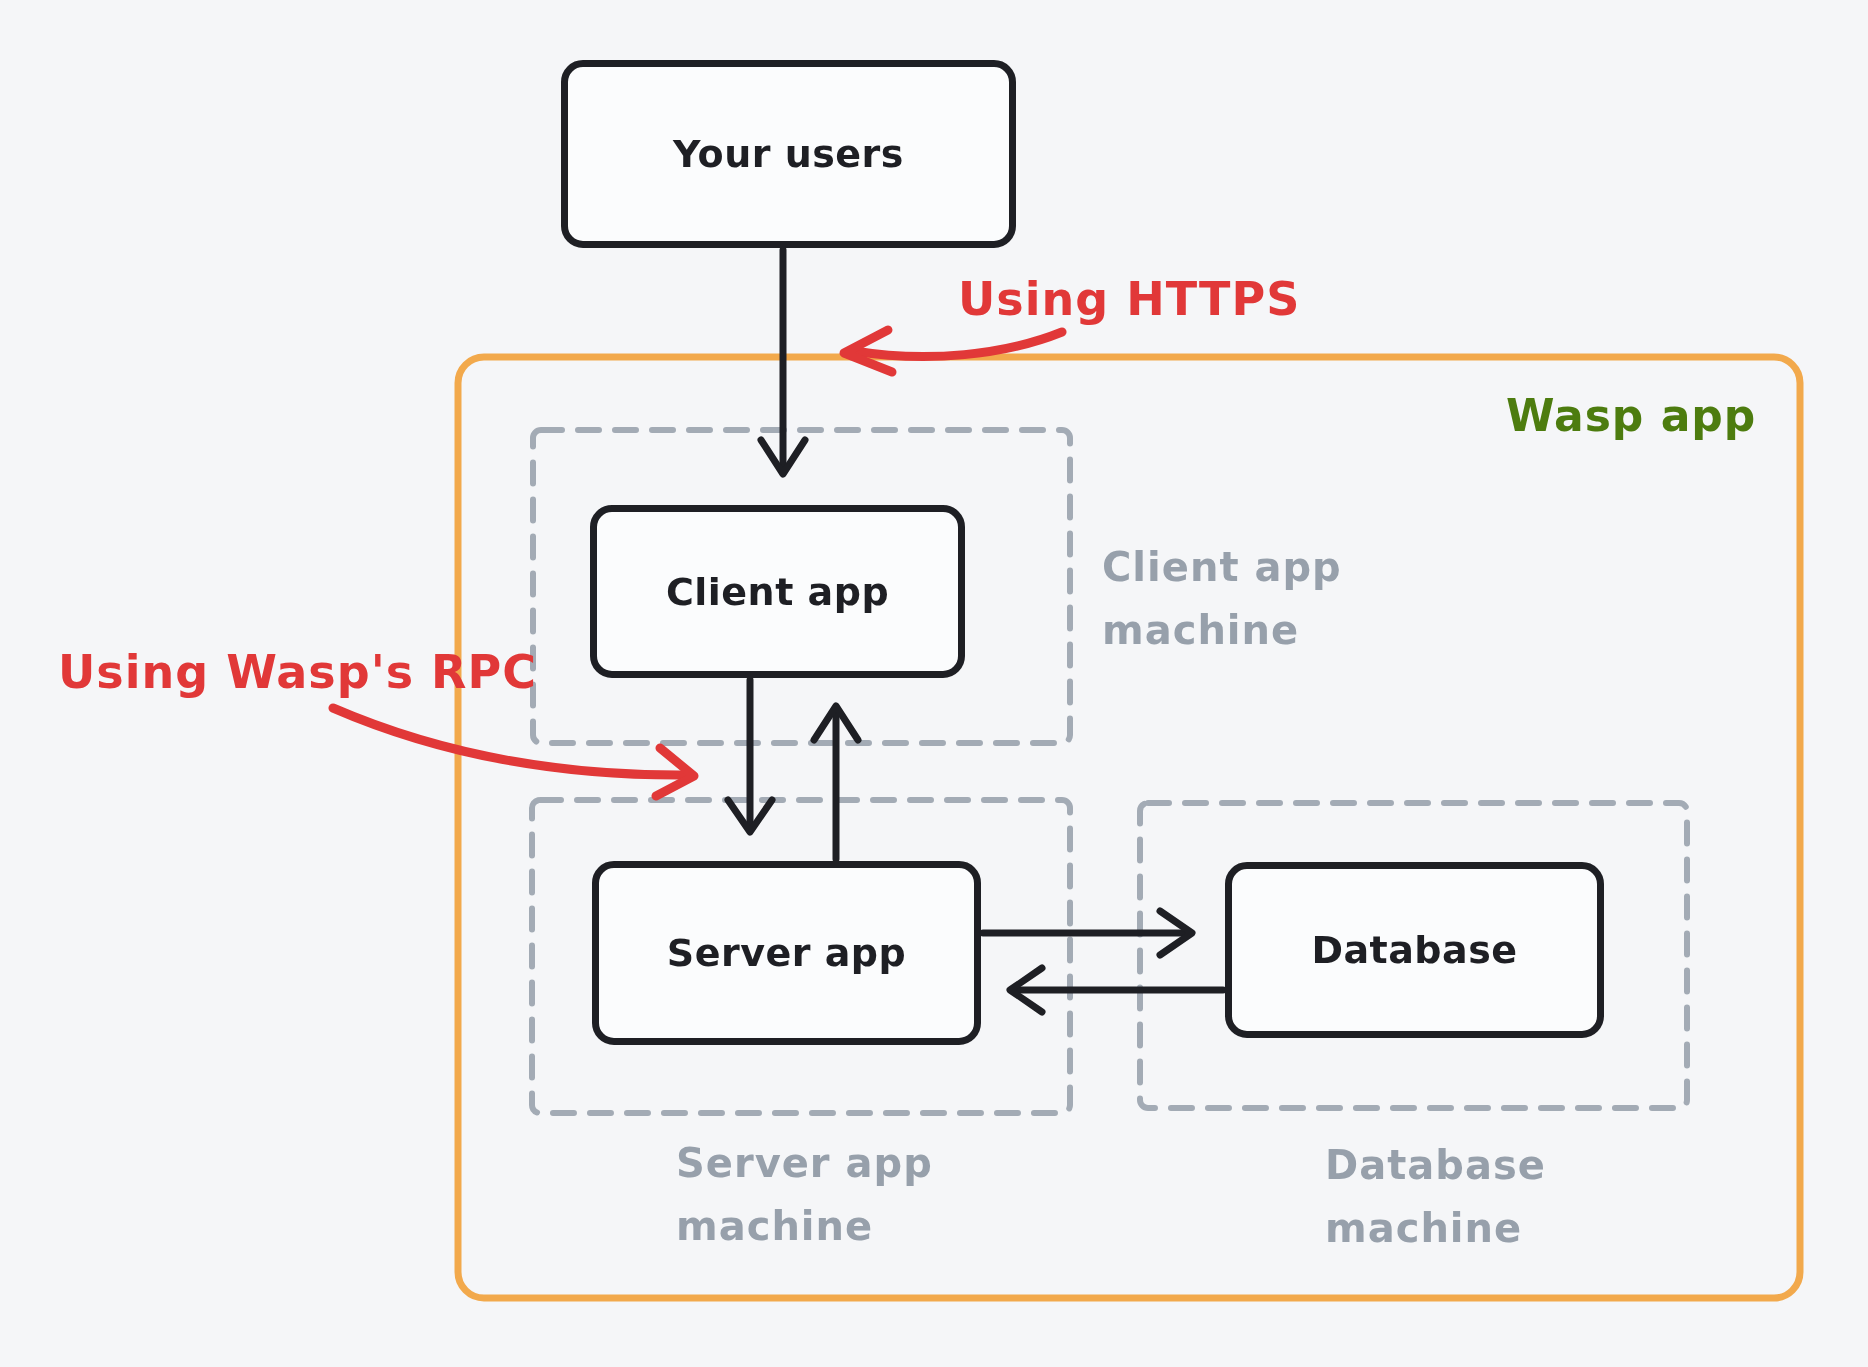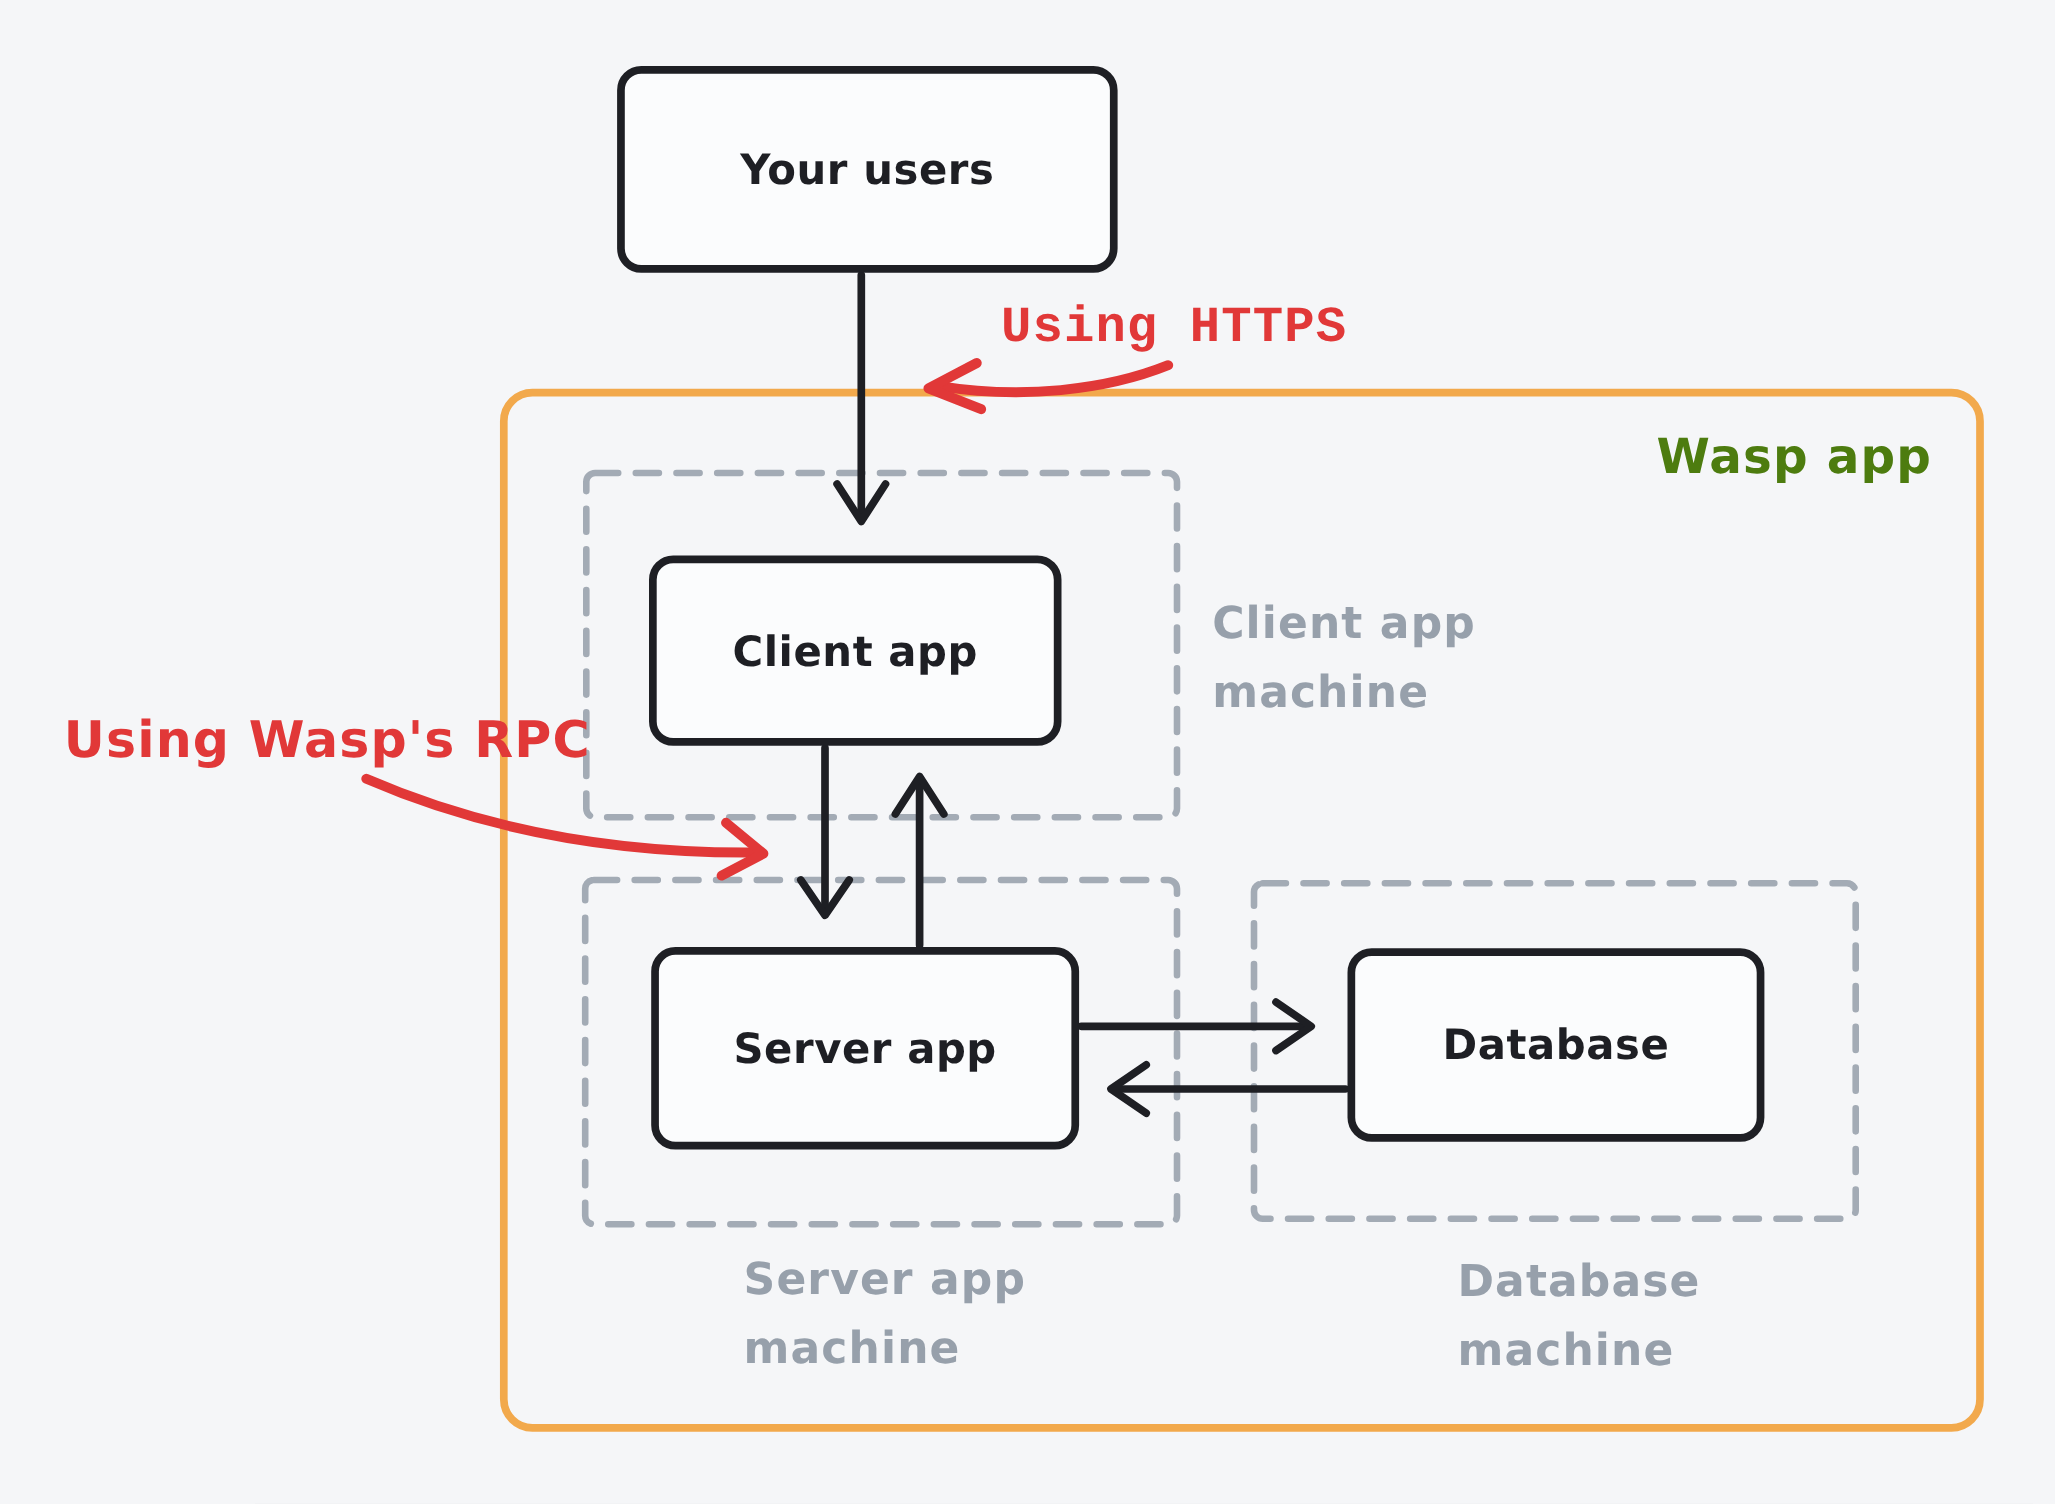--- a/index.html
+++ b/index.html
@@ -56,21 +56,21 @@
     white-space:nowrap;
   }
   .annotation{
     position:absolute;
     color:#e13838;
     font-weight:bold;
     font-size:46px;
     letter-spacing:1px;
     white-space:nowrap;
   }
-  .annotation-https{left:910px;top:272px;font-family:Liberation Mono, monospace;}
+  .annotation-https{left:958px;top:272px;}
   .annotation-rpc{left:58px;top:645px;}
 </style>
 </head>
 <body>
 
 <div class="canvas">
 
   <svg class="layer" width="1868" height="1367" viewBox="0 0 1868 1367">
 
     <rect x="458" y="357" width="1342" height="941" rx="26" fill="none" stroke="#f2a94c" stroke-width="7"></rect>

